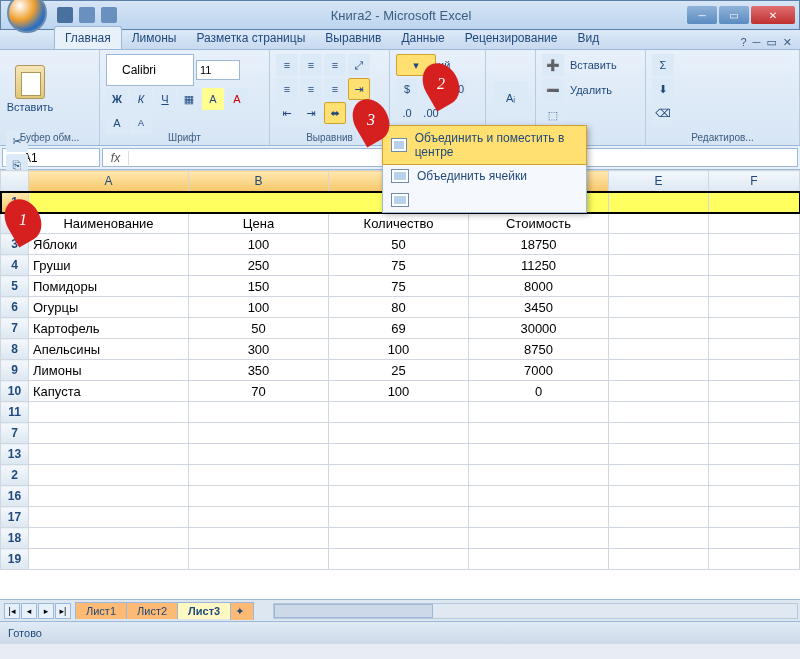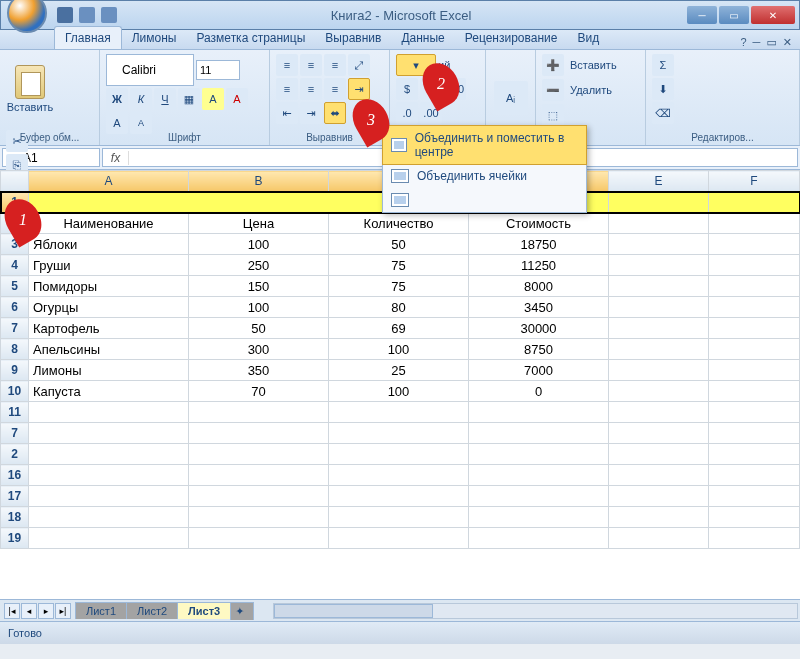--- a/index.html
+++ b/index.html
@@ -65,21 +65,21 @@
   .corner { background:linear-gradient(#f4f8fc,#dce7f2); width:28px; }
   .sel-row td { background:#ffff60; }
   .sel-row { outline:2px solid #000; outline-offset:-1px; }
   .data-b, .data-c, .data-d { text-align:center; }
   .data-a { text-align:left; }
 
   
   .sheettabs { height:22px; background:#dce7f2; display:flex; align-items:center; border-bottom:1px solid #9cb8d8; font-size:11px; }
   .nav-btns { display:flex; gap:1px; padding:0 4px; }
   .nav-btn { width:16px; height:16px; background:#e8f0fa; border:1px solid #9cb8d8; display:flex; align-items:center; justify-content:center; font-size:9px; }
-  .sheet-tab { padding:2px 10px; background:#a3a3a3; border:1px solid #9cb8d8; border-bottom:none; margin-right:-1px; color:#1f497d; }
+  .sheet-tab { padding:2px 10px; background:#fdba74; border:1px solid #9cb8d8; border-bottom:none; margin-right:-1px; color:#1f497d; }
   .sheet-tab.active { background:#fef9c3; font-weight:bold; }
   .hscroll { flex:1; margin:2px 2px 2px 20px; height:16px; background:#e0e8f2; border:1px solid #b8c8da; position:relative; }
   .hscroll::before { content:''; position:absolute; left:0; width:30%; top:0; bottom:0; background:#cdd9e8; border:1px solid #9cb8d8; }
 
   
   .statusbar { height:22px; background:linear-gradient(#e0ebf6,#cdd9e8); display:flex; align-items:center; font-size:11px; color:#1f497d; padding:0 8px; }
   .status-right { margin-left:auto; display:flex; align-items:center; gap:6px; }
   .view-btn { width:20px; height:16px; border:1px solid #9cb8d8; background:#f0f5fa; }
   .zoom-slider { width:110px; height:4px; background:#b8c8da; position:relative; }
   .zoom-slider::before { content:''; position:absolute; left:50%; top:-4px; width:8px; height:12px; background:#e8f0fa; border:1px solid #9cb8d8; border-radius:2px; }
@@ -379,20 +379,29 @@
   <tr>
           <th class="rowhead">7</th>
           <td></td>
           <td></td>
           <td></td>
           <td></td>
           <td></td>
           <td></td>
         </tr>
   <tr>
+          <th class="rowhead">13</th>
+          <td></td>
+          <td></td>
+          <td></td>
+          <td></td>
+          <td></td>
+          <td></td>
+        </tr>
+  <tr>
           <th class="rowhead">2</th>
           <td></td>
           <td></td>
           <td></td>
           <td></td>
           <td></td>
           <td></td>
         </tr>
   <tr>
           <th class="rowhead">16</th>

